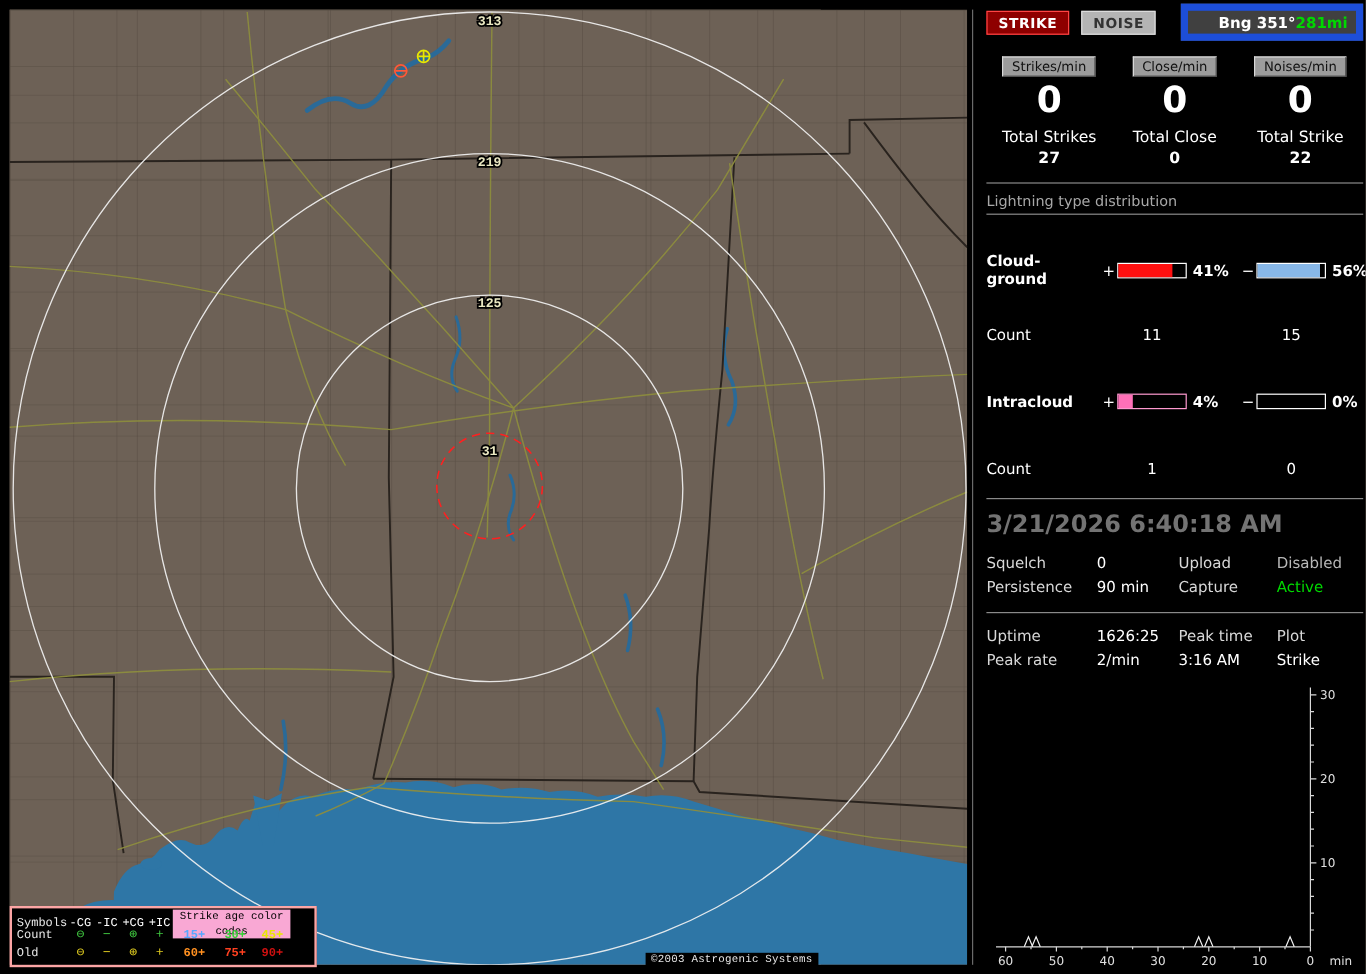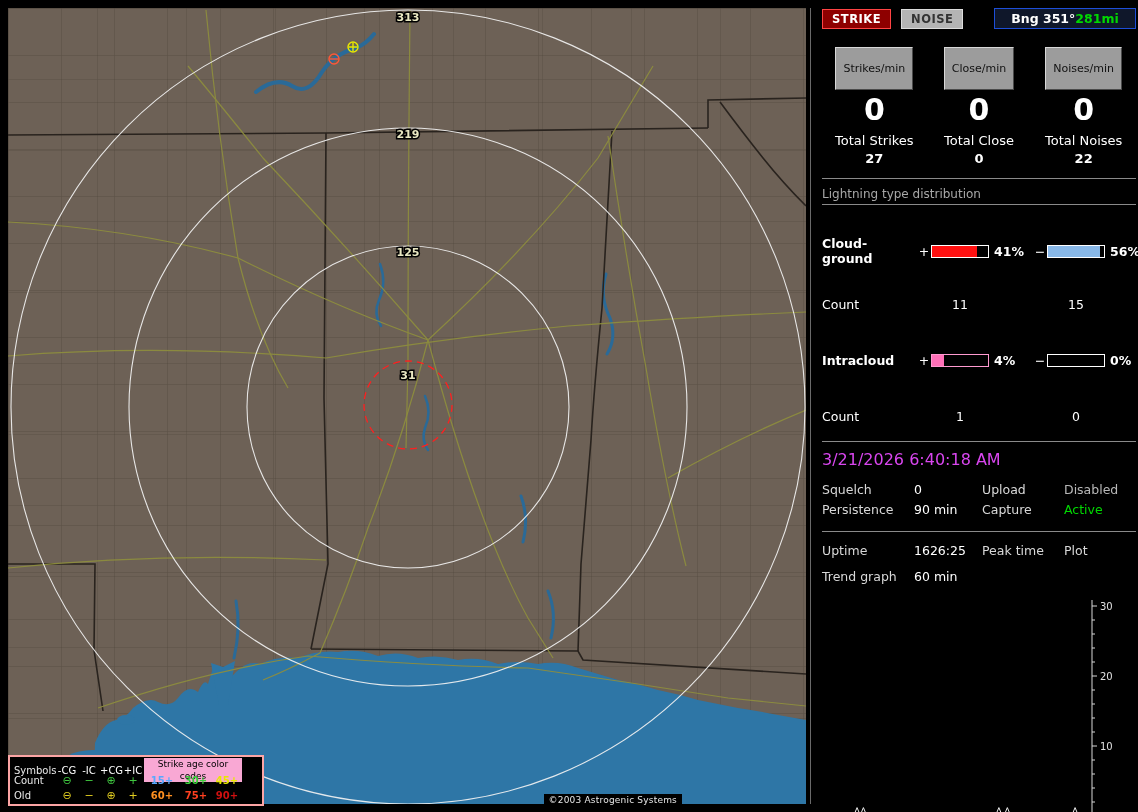--- a/index.html
+++ b/index.html
@@ -1,21 +1,21 @@
 <!DOCTYPE html>
 <html><head>
 <meta charset="utf-8">
 <style>
   html,body{margin:0;padding:0;}
   body{
     width:1138px;height:812px;background:#000;position:relative;overflow:hidden;
     font-family:"DejaVu Sans", "Liberation Sans", sans-serif;color:#fff;
   }
   
-  .map-wrap{position:absolute;left:8px;top:8px;width:676px;height:796px;background:#6d6156;}
+  .map-wrap{position:absolute;left:8px;top:8px;width:676px;height:796px;background:#6d6156;font-family:Liberation Mono, monospace;}
   .map{display:block;}
   .copyright{position:absolute;right:2px;bottom:-2px;background:#000;color:#e6e6e6;
     font-size:9px;padding:1px 5px;letter-spacing:0.2px;}
   .sep-v{position:absolute;left:810px;top:8px;width:1px;height:796px;background:#6a6a6a;}
 
   
   .legend{position:absolute;left:0px;top:747px;width:248px;background:#000;
     border:2px solid #fca5a5;font-size:10px;color:#fff;padding:1px 2px;}
   .lg-row{display:grid;grid-template-columns:44px 22px 22px 22px 22px 36px 32px 30px;
     align-items:center;height:15px;}
@@ -25,47 +25,47 @@
   .lg-agehead{grid-column:6/9;background:#f9a8d4;color:#000;font-size:9px;
     text-align:center;padding:0 1px;line-height:12px;}
   .lg-age{text-align:center;font-weight:bold;}
 
   
   .panel{position:absolute;left:822px;top:8px;width:314px;height:796px;font-size:12.5px;}
   .topbar{display:flex;align-items:center;height:21px;margin-bottom:18px;}
   .btn{font-family:inherit;font-size:11.5px;font-weight:bold;padding:2px 9px;cursor:pointer;letter-spacing:0.5px;}
   .strike{background:#8e0000;color:#fff;border:1px solid #ff4444;}
   .noise{background:#b4b4b4;color:#333;border:1px solid #dcdcdc;margin-left:10px;}
-  .bearing{margin-left:auto;display:flex;justify-content:center;width:126px;
-    background:#0f172a;border:1px solid #1d4ed8;padding:2px 7px;font-size:12.5px;font-weight:bold;}
+  .bearing{margin-left:auto;display:flex;justify-content:flex-end;width:126px;
+    background:#404040;border:6px solid #1d4ed8;padding:2px 7px;font-size:12.5px;font-weight:bold;}
   .bngv{color:#00d800;}
 
   .rates{display:grid;grid-template-columns:repeat(3,1fr);}
   .rate-col{display:flex;flex-direction:column;align-items:center;}
-  .rate-head{background:#9c9c9c;color:#111;font-size:11px;padding:14px 7px;cursor:pointer;
+  .rate-head{background:#9c9c9c;color:#111;font-size:11px;padding:1px 7px;cursor:pointer;
     border-top:1px solid #d8d8d8;border-left:1px solid #d8d8d8;
     border-right:1px solid #4a4a4a;border-bottom:1px solid #4a4a4a;}
   .rate-value{font-size:30px;font-weight:bold;line-height:1.1;margin-top:3px;}
   .total-label{font-size:13px;margin-top:7px;}
   .total-value{font-size:13px;font-weight:bold;margin-top:3px;}
 
   .hr{height:1px;background:#8a8a8a;margin:12px 0 8px 0;}
   .hr.thin{margin:3px 0 6px 0;}
 
   .dist-title{color:#a8a8a8;font-size:12px;margin-top:2px;}
   .dist-row{display:grid;grid-template-columns:95px 14px 58px 44px 14px 58px 31px;
     align-items:center;height:25px;margin-top:31px;}
   .d-label{font-weight:bold;}
   .d-sign{text-align:center;}
   .bar{display:block;height:11px;border:1px solid #fff;background:#000;position:relative;}
   .bar-fill{position:absolute;left:0;top:0;bottom:0;}
   .d-pct{font-weight:bold;padding-left:5px;}
   .d-count{text-align:center;}
 
-  .datetime{color:#d946ef;font-size:16px;font-weight:normal;margin:6px 0 10px 0;}
+  .datetime{color:#737373;font-size:20px;font-weight:bold;margin:6px 0 10px 0;}
 
   .settings-row,.status-row{display:grid;grid-template-columns:92px 68px 82px 72px;
     align-items:center;height:20px;}
   .lab{color:#d8d8d8;}
   .val{color:#fff;}
 
   .trend{margin-top:8px;margin-left:2px;}
 </style>
 </head>
 <body>
@@ -214,21 +214,21 @@
     </div>
     <div class="rate-col">
       <span class="rate-head">Close/min</span>
       <div class="rate-value">0</div>
       <div class="total-label">Total Close</div>
       <div class="total-value">0</div>
     </div>
     <div class="rate-col">
       <span class="rate-head">Noises/min</span>
       <div class="rate-value">0</div>
-      <div class="total-label">Total Noises</div>
+      <div class="total-label">Total Strike</div>
       <div class="total-value">22</div>
     </div>
   </div>
 
   <div class="hr"></div>
 
   <div class="dist-title">Lightning type distribution</div>
   <div class="hr thin"></div>
 
   <div class="dist-row">
@@ -295,25 +295,25 @@
   </div>
 
   <div class="hr"></div>
 
   <div class="status-row">
     <span class="lab">Uptime</span>
     <span class="val">1626:25</span>
     <span class="lab">Peak time</span>
     <span class="lab">Plot</span>
   </div>
-  <div class="status-row" style="margin-top:6px;">
-    <span class="lab">Trend graph</span>
-    <span class="val">60 min</span>
-    <span></span>
-      <span></span>
+  <div class="status-row">
+    <span class="lab">Peak rate</span>
+    <span class="val">2/min</span>
+    <span class="val">3:16 AM</span>
+    <span class="val">Strike</span>
   </div>
 
   <svg id="trend-svg" class="trend" width="308" height="252">
       <line x1="268" y1="6" x2="268" y2="222" stroke="#d8d8d8" stroke-width="1"></line>
       <line x1="6" y1="222" x2="268" y2="222" stroke="#d8d8d8" stroke-width="1"></line>
       <line x1="268" y1="208" x2="271" y2="208" stroke="#d8d8d8" stroke-width="1"></line>
       <line x1="268" y1="194" x2="271" y2="194" stroke="#d8d8d8" stroke-width="1"></line>
       <line x1="268" y1="180" x2="271" y2="180" stroke="#d8d8d8" stroke-width="1"></line>
       <line x1="268" y1="166" x2="271" y2="166" stroke="#d8d8d8" stroke-width="1"></line>
       <line x1="268" y1="152" x2="273" y2="152" stroke="#d8d8d8" stroke-width="1"></line>

